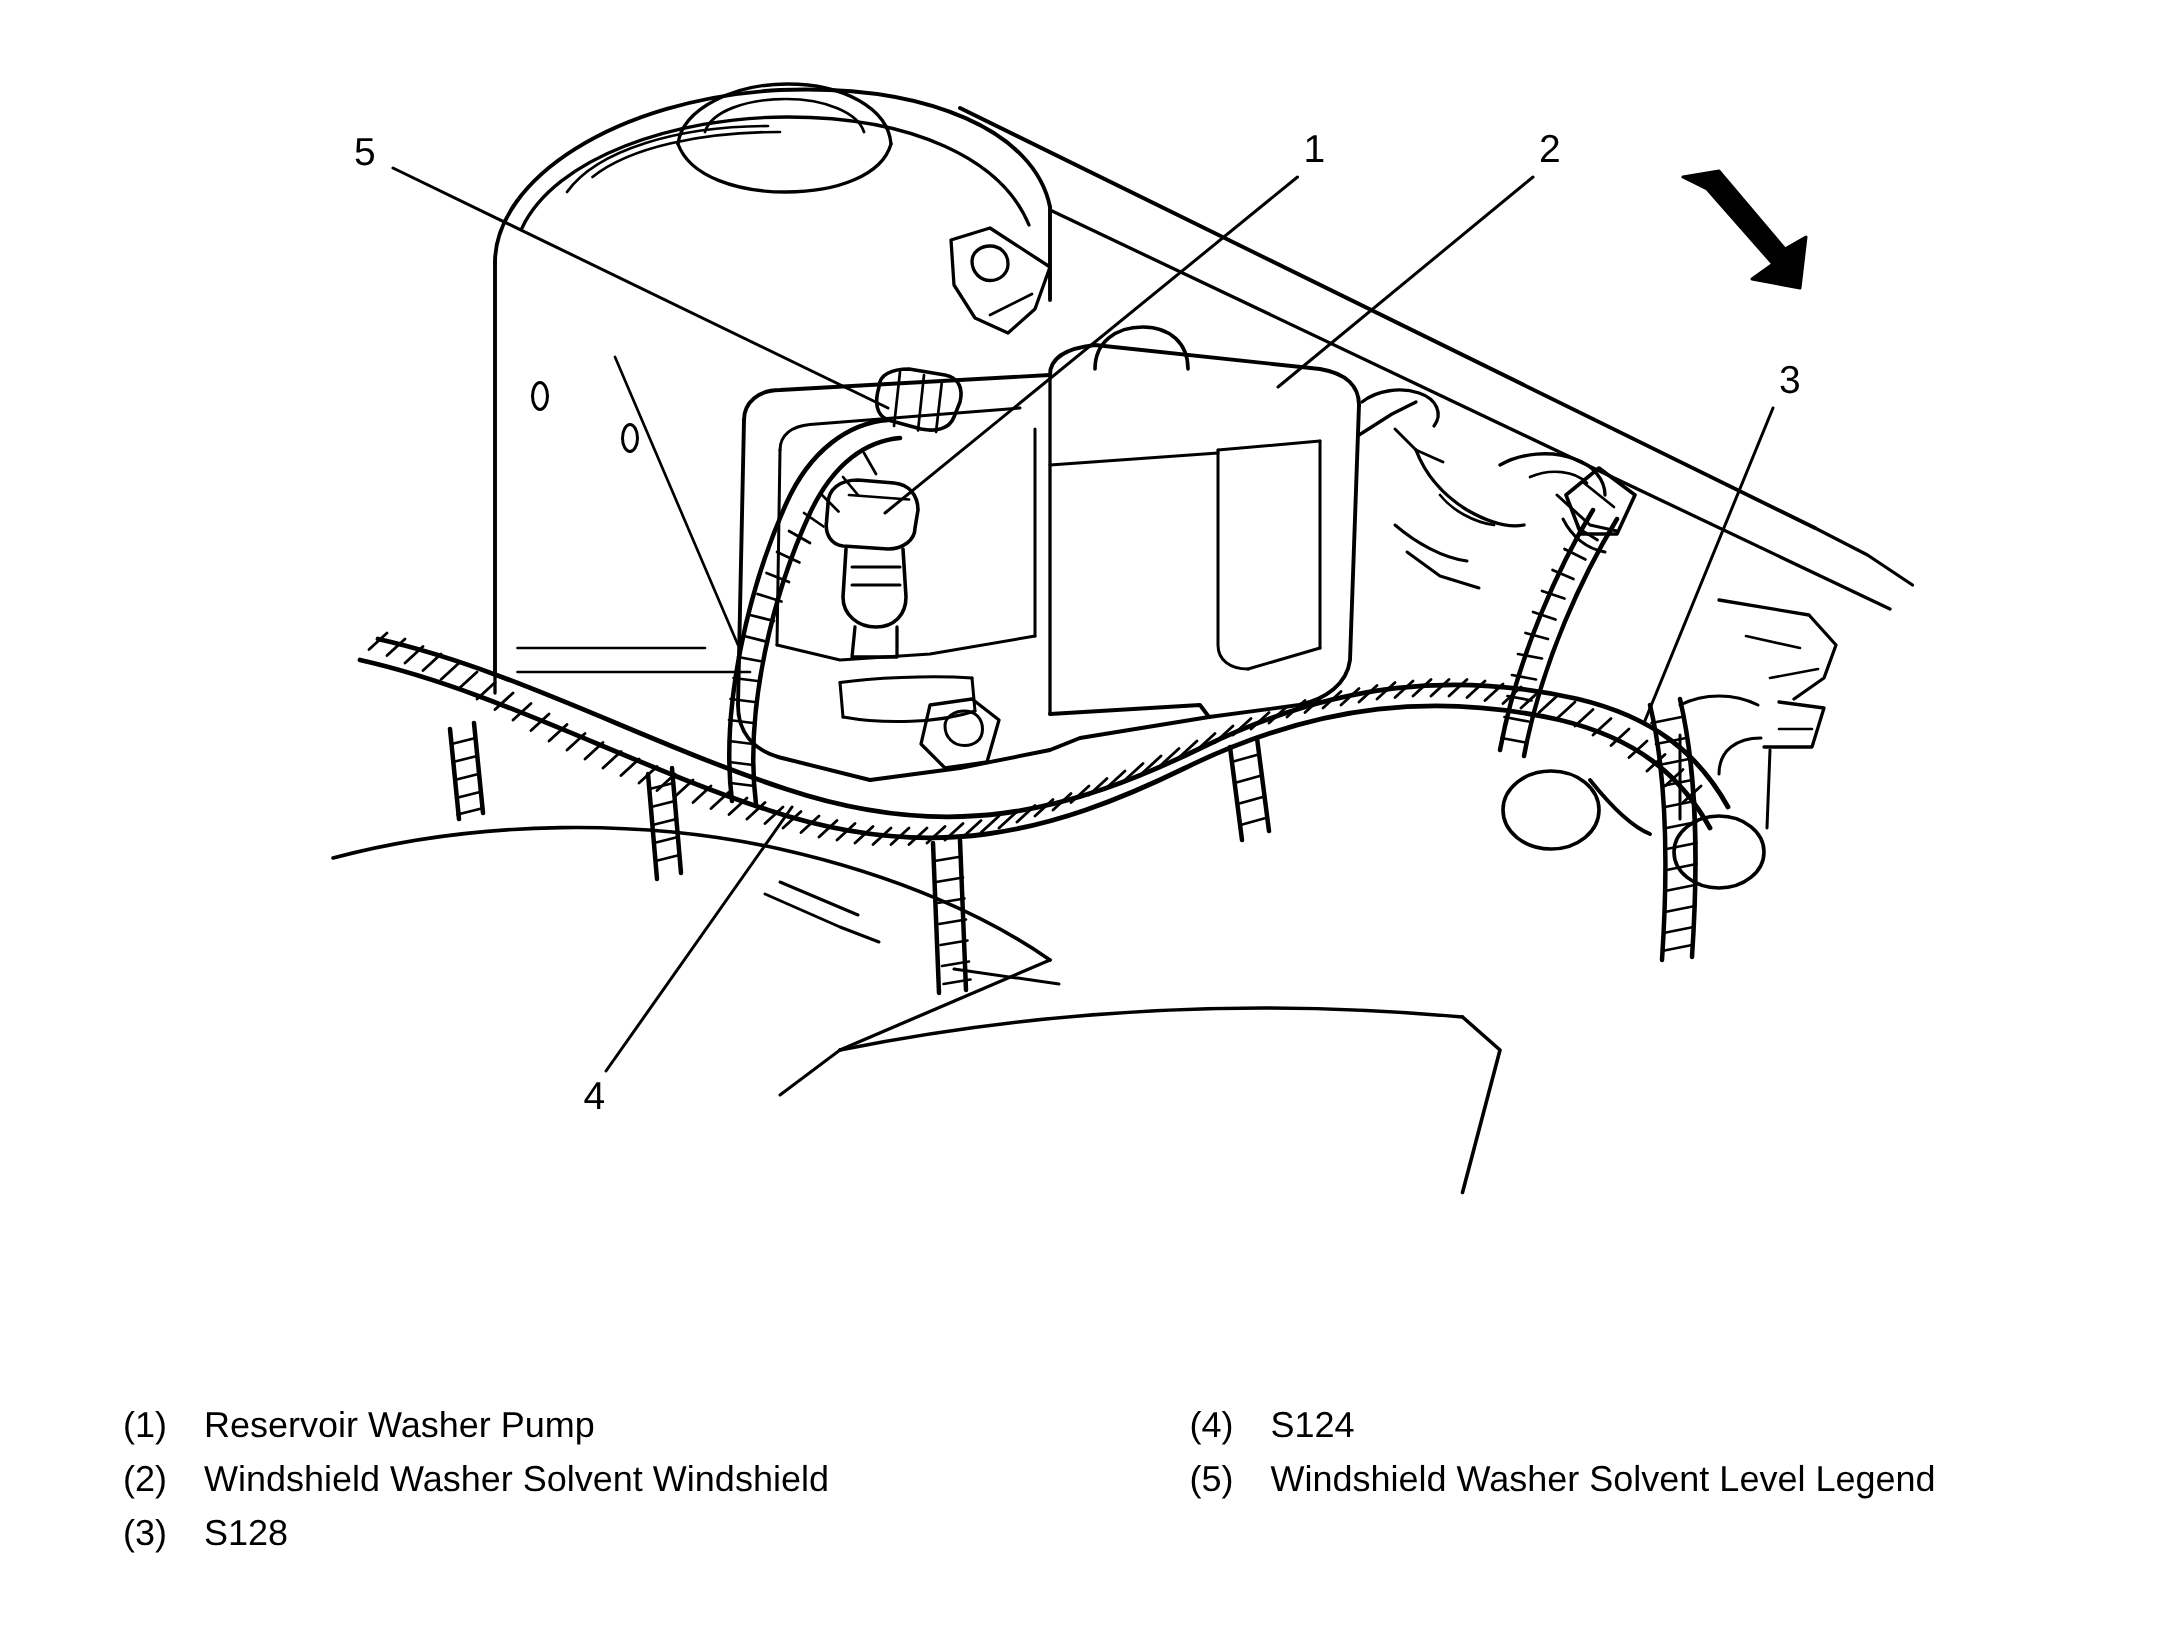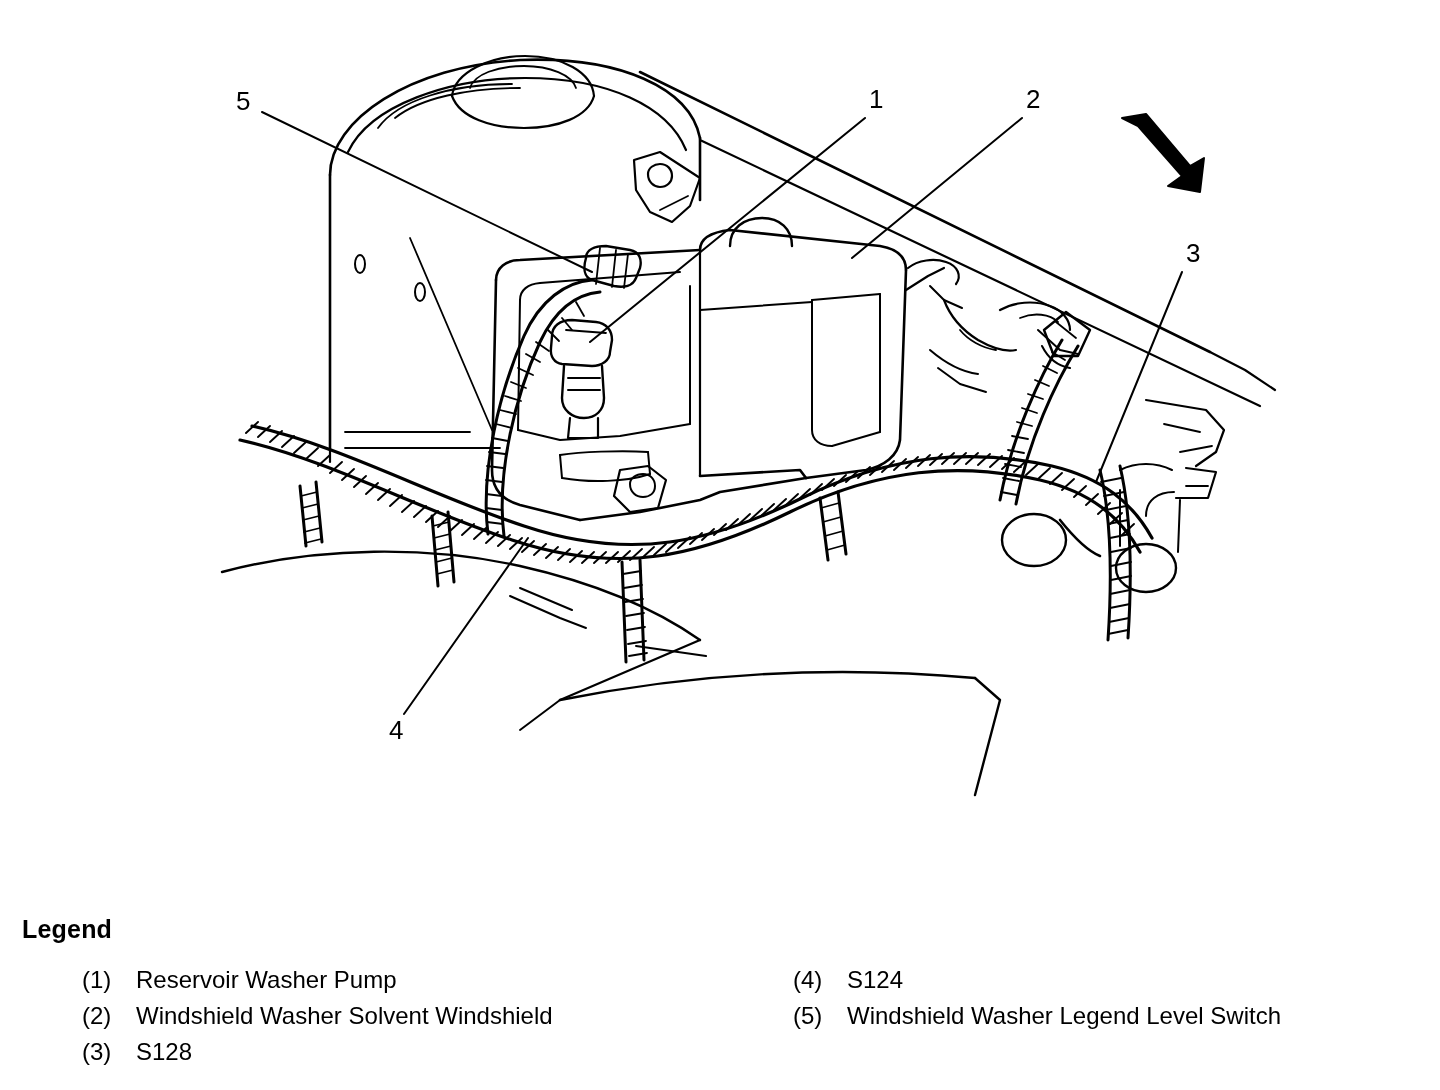--- a/index.html
+++ b/index.html
@@ -373,21 +373,20 @@
       <text x="869" y="108">1</text>
       <text x="1026" y="108">2</text>
       <text x="1186" y="262">3</text>
       <text x="389" y="739">4</text>
       <text x="236" y="110">5</text>
     </g>
   </svg>
 </div>
 
 <div class="legend-block">
-  <div class="legend-title">Legend</div>
   <div class="legend-columns">
     <div class="legend-col left">
       <div class="legend-item">
         <span class="legend-num">(1)</span>
         <span class="legend-label">Reservoir Washer Pump</span>
       </div>
       <div class="legend-item">
         <span class="legend-num">(2)</span>
         <span class="legend-label">Windshield Washer Solvent Windshield</span>
       </div>
@@ -396,17 +395,17 @@
         <span class="legend-label">S128</span>
       </div>
     </div>
     <div class="legend-col right">
       <div class="legend-item">
         <span class="legend-num">(4)</span>
         <span class="legend-label">S124</span>
       </div>
       <div class="legend-item">
         <span class="legend-num">(5)</span>
-        <span class="legend-label">Windshield Washer Legend Level Switch</span>
+        <span class="legend-label">Windshield Washer Solvent Level Legend</span>
       </div>
     </div>
   </div>
 </div>
 
 </body></html>

